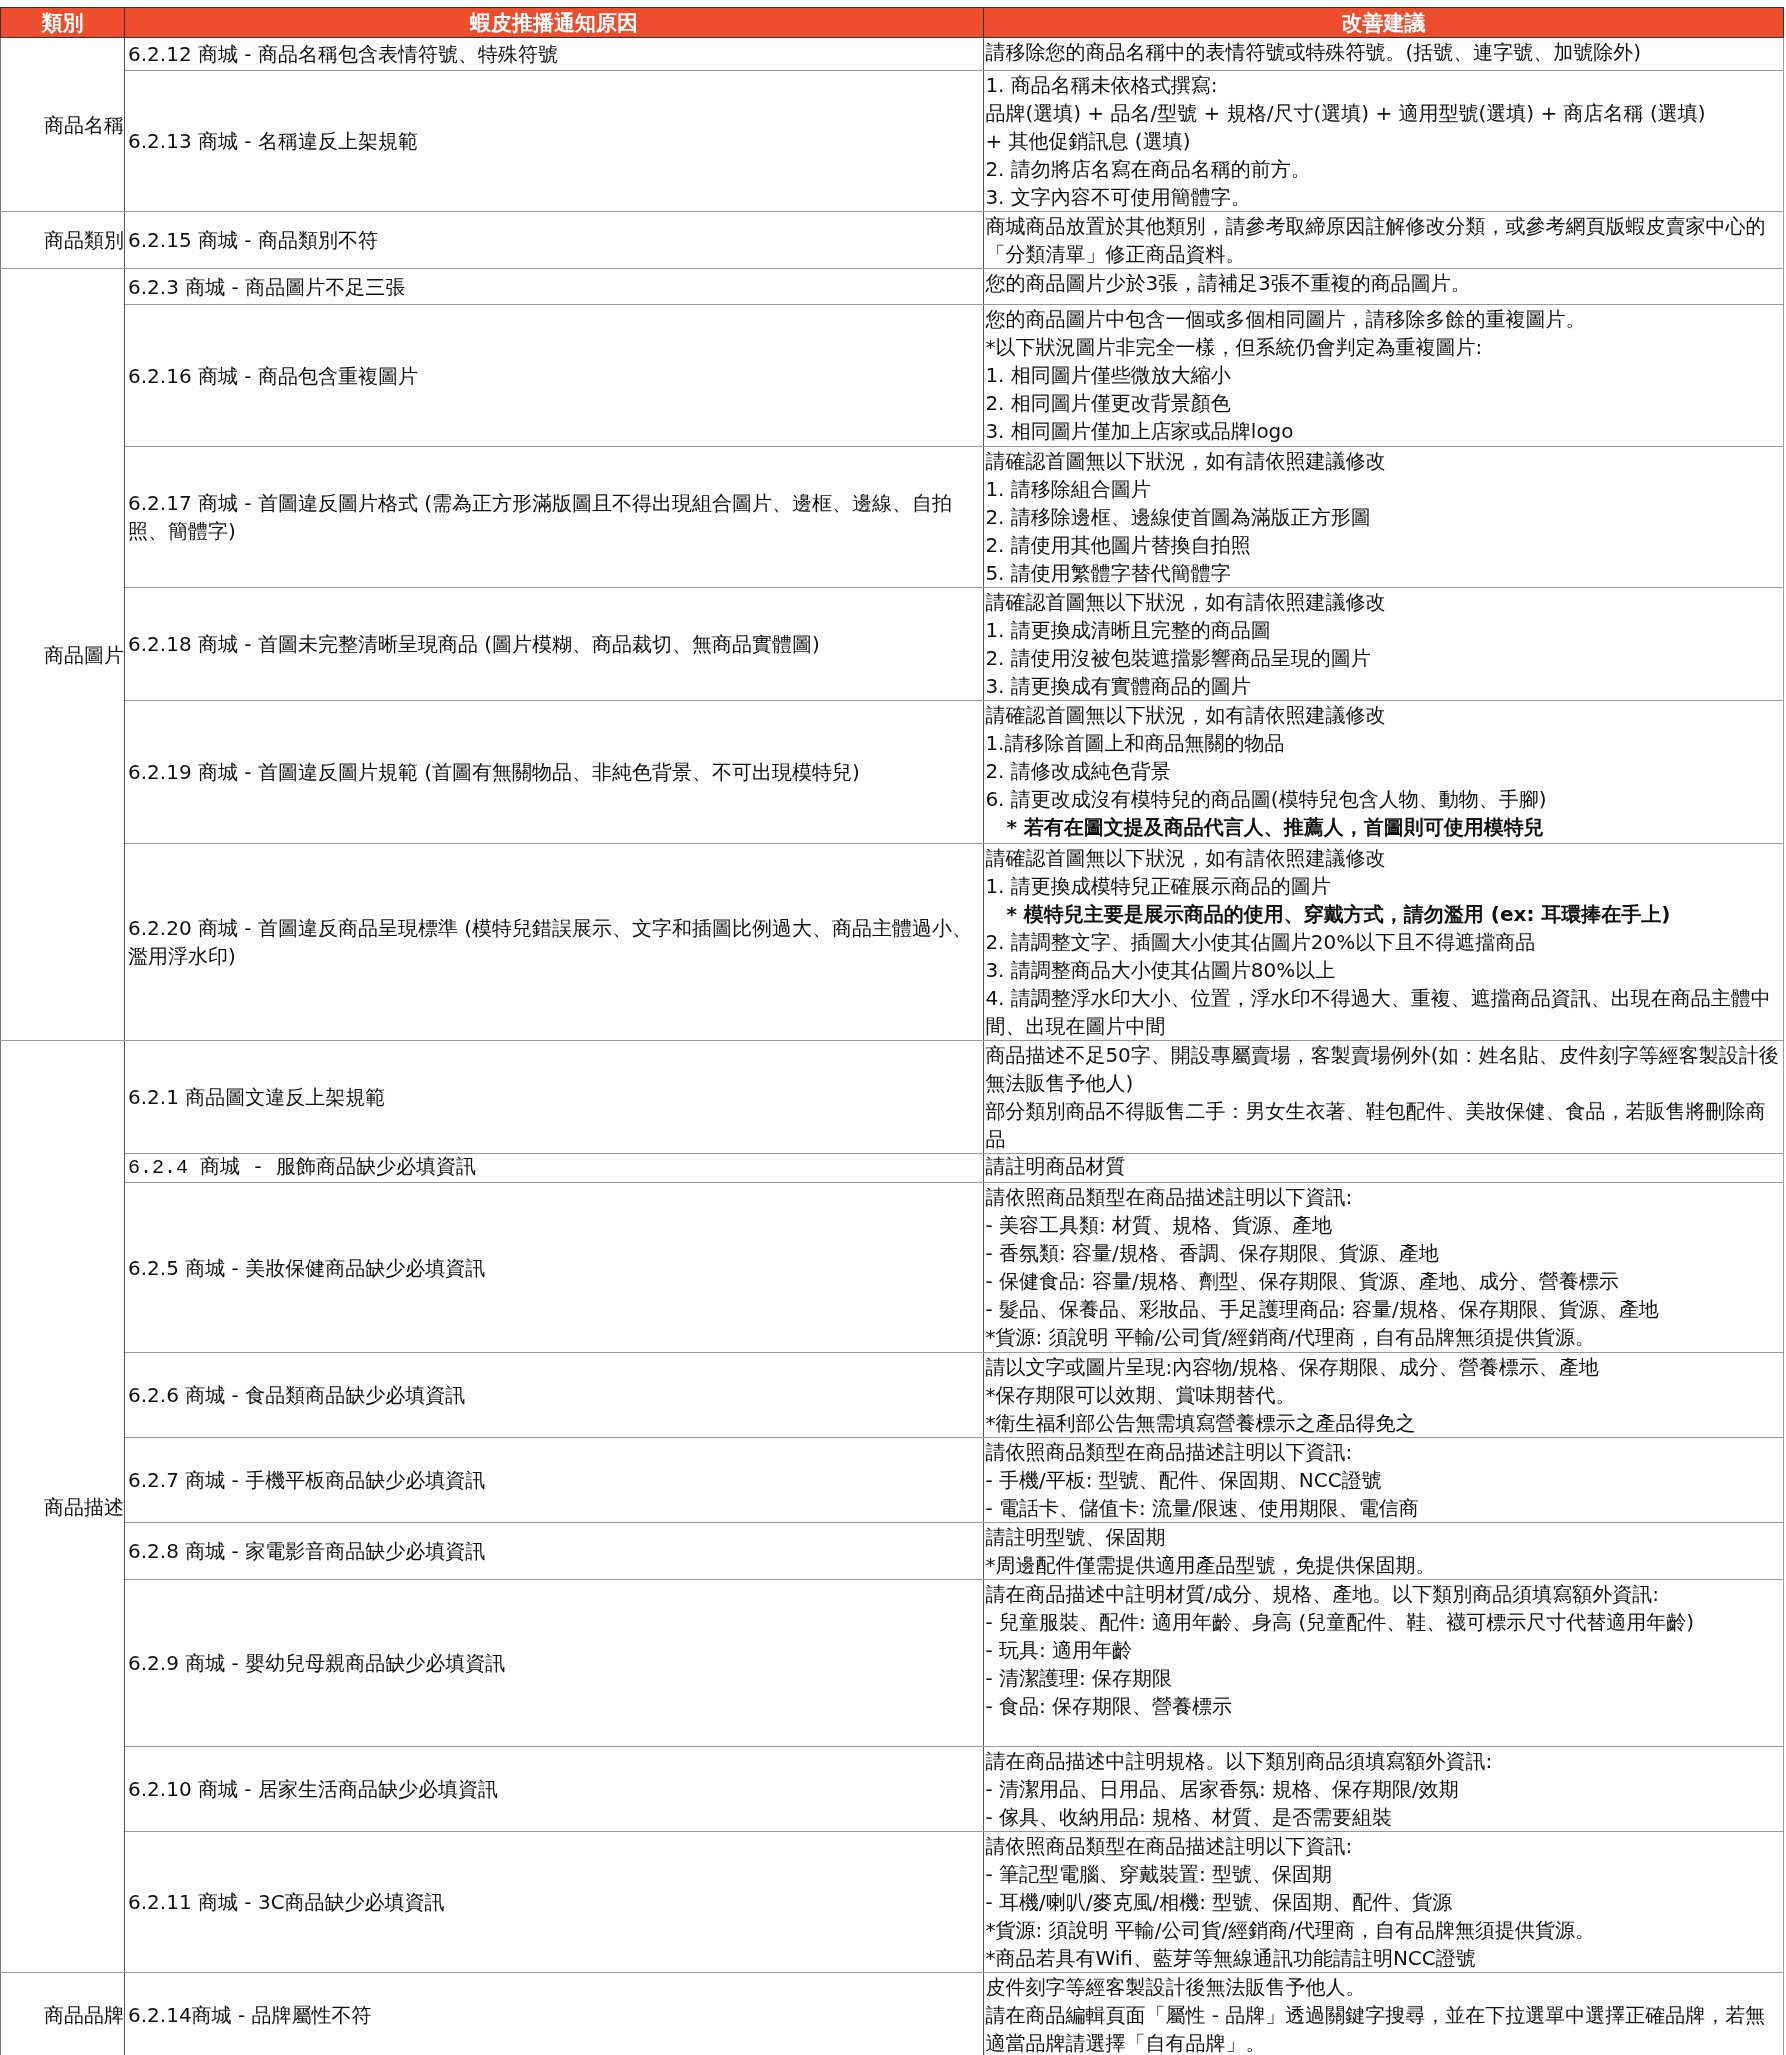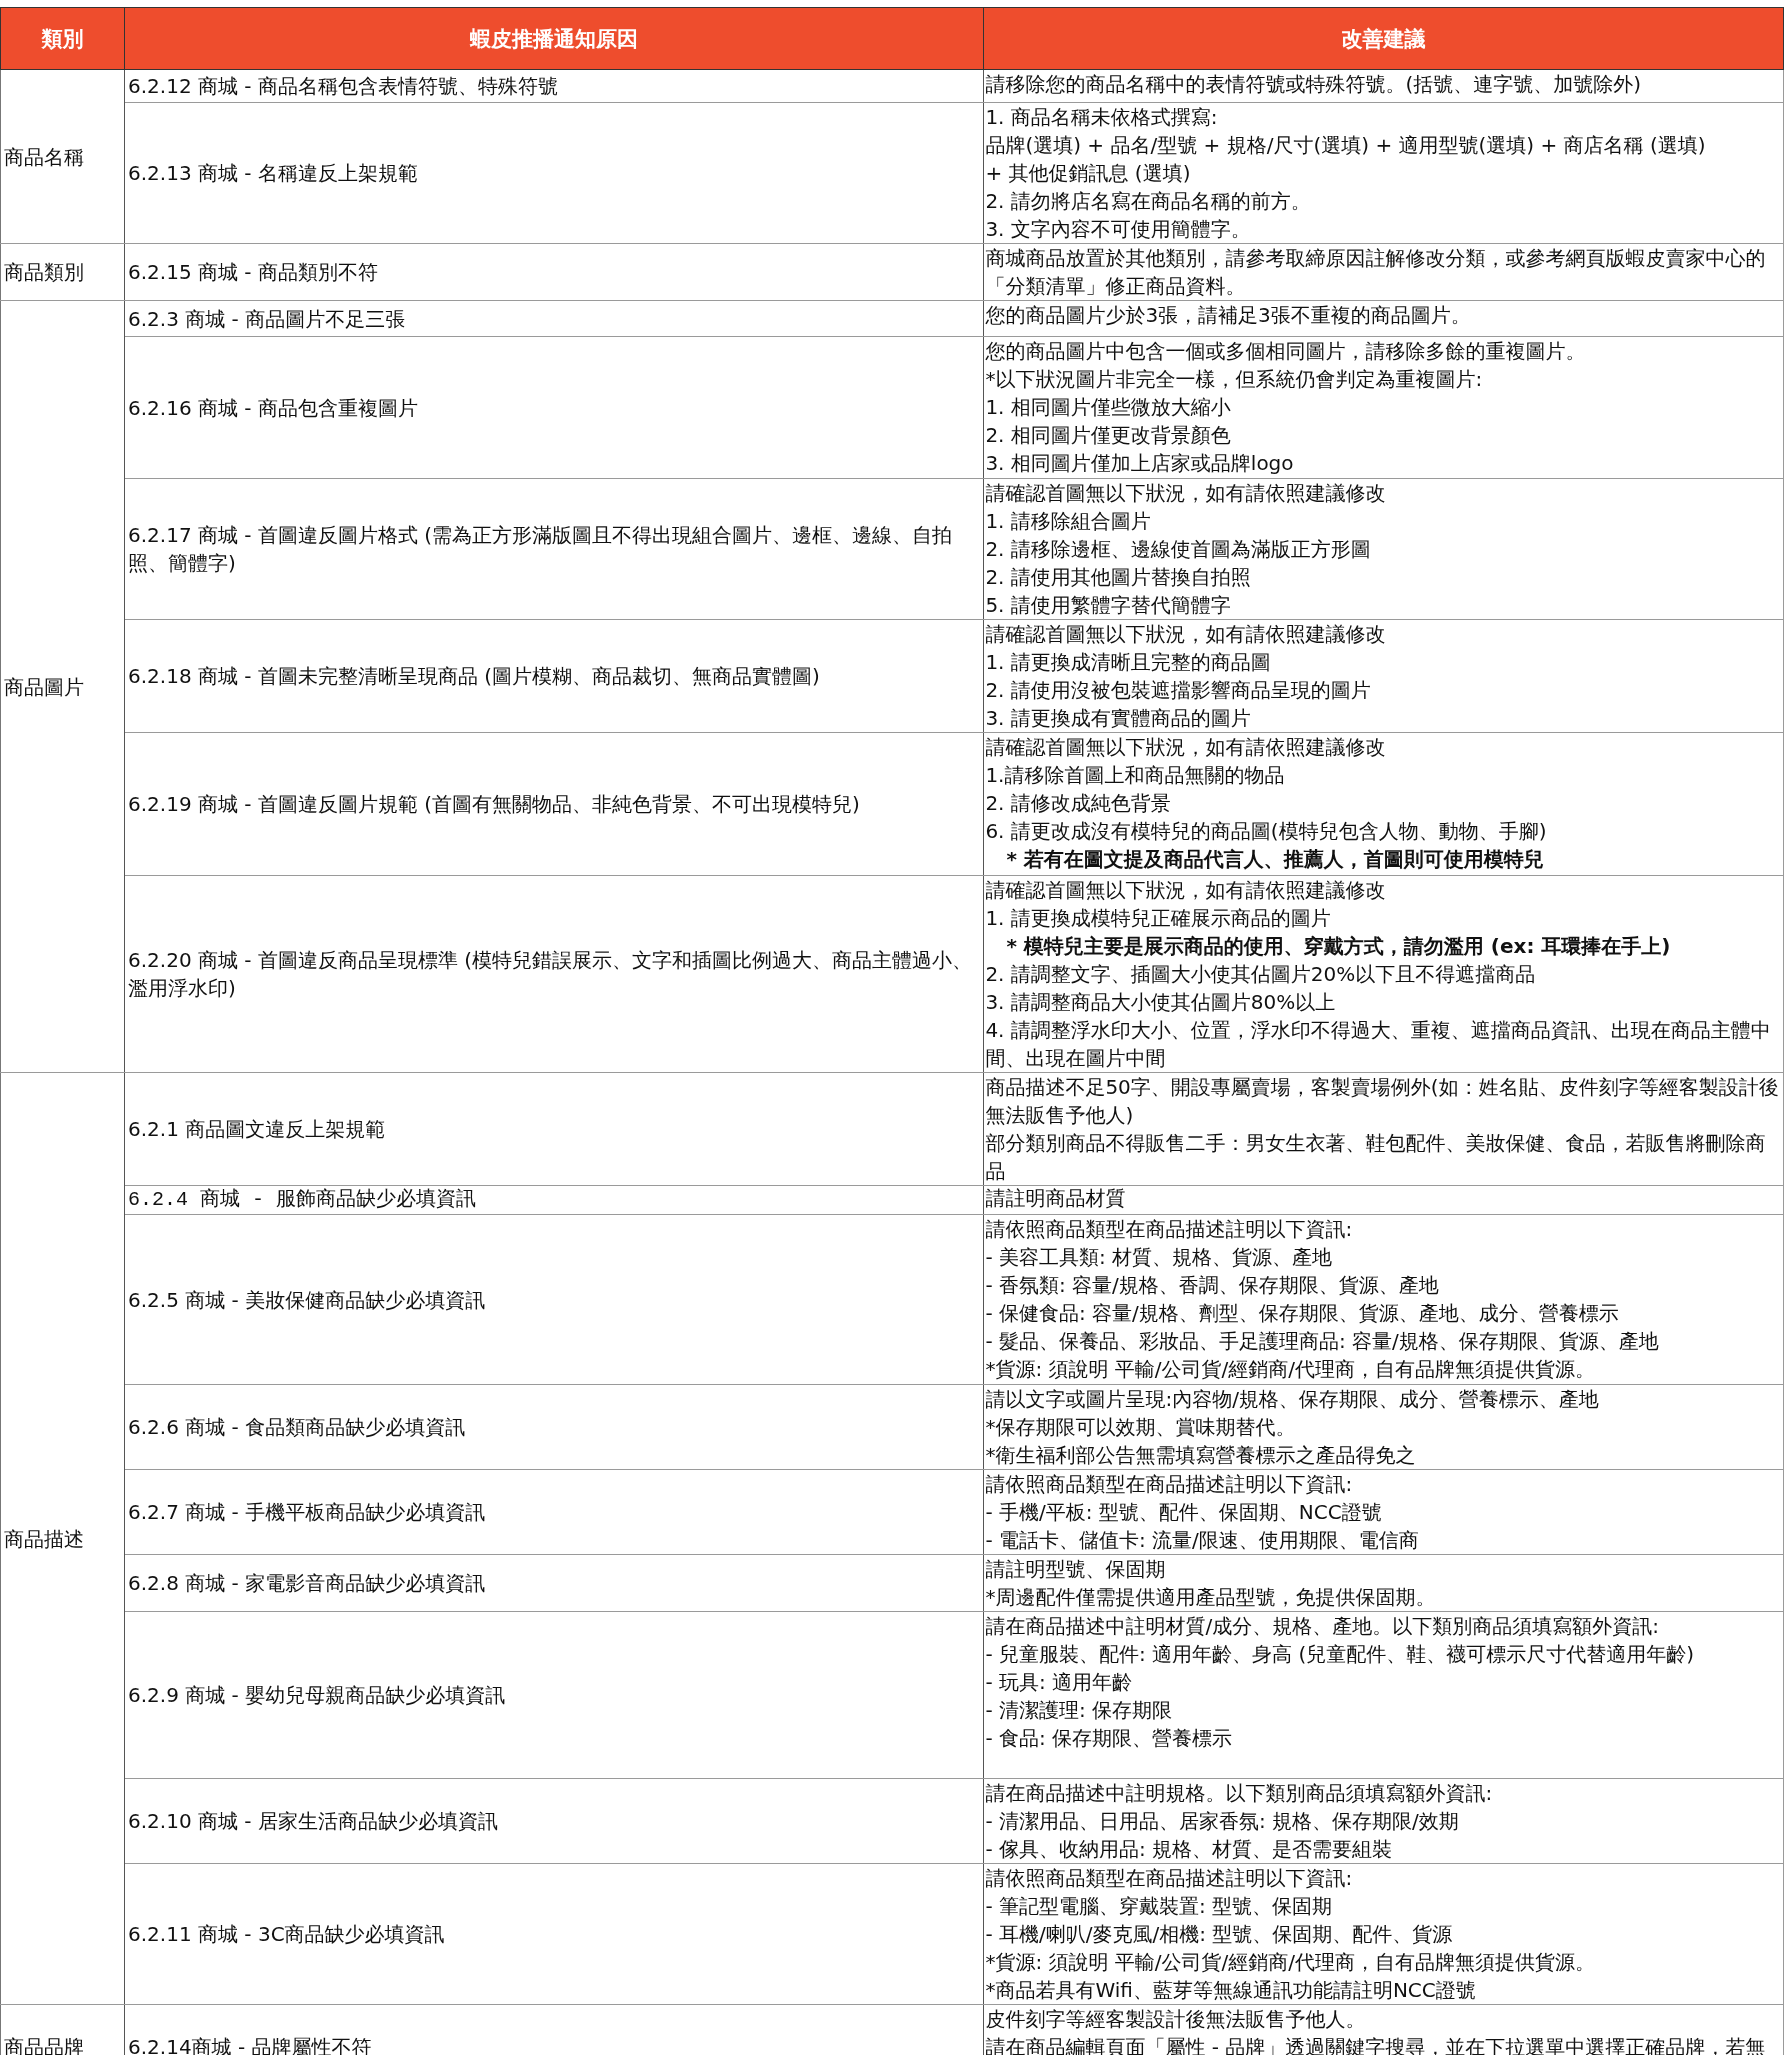--- a/index.html
+++ b/index.html
@@ -32,32 +32,32 @@
   table.guide col.c3 { width: 800px; }
   table.guide th {
     background: #EE4D2D;
     color: #ffffff;
     font-weight: bold;
     height: 29px;
     line-height: 28px;
     font-size: 21px;
     text-align: center;
     border: 1.4px solid #333333;
-    padding: 16px;
+    padding: 0;
   }
   table.guide td {
     border: 1.4px solid #9a9a9a;
     padding: 0 0 0 3px;
     vertical-align: middle;
     text-align: left;
     white-space: normal;
     word-break: break-all;
   }
   table.guide td.cat {
-    text-align: left;
+    text-align: right;
     vertical-align: middle;
     border-left: 1.4px solid #777777;
     border-right: 0.7px solid #555555;
   }
   table.guide td.reason {
     border-right: 0.7px solid #555555;
   }
   table.guide td.suggest {
     vertical-align: top;
     padding-left: 1.4px;

